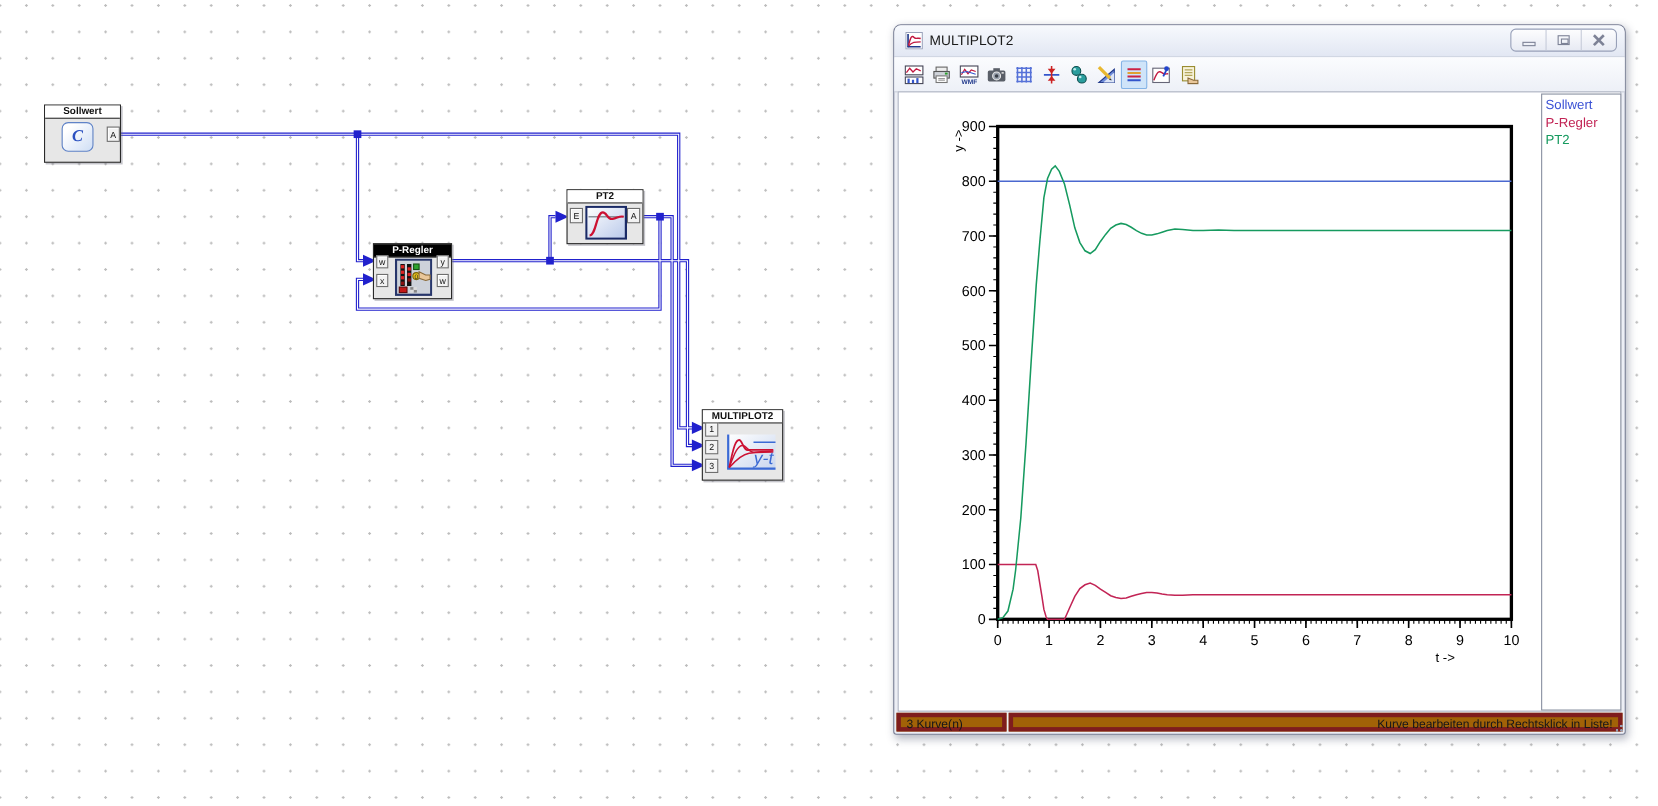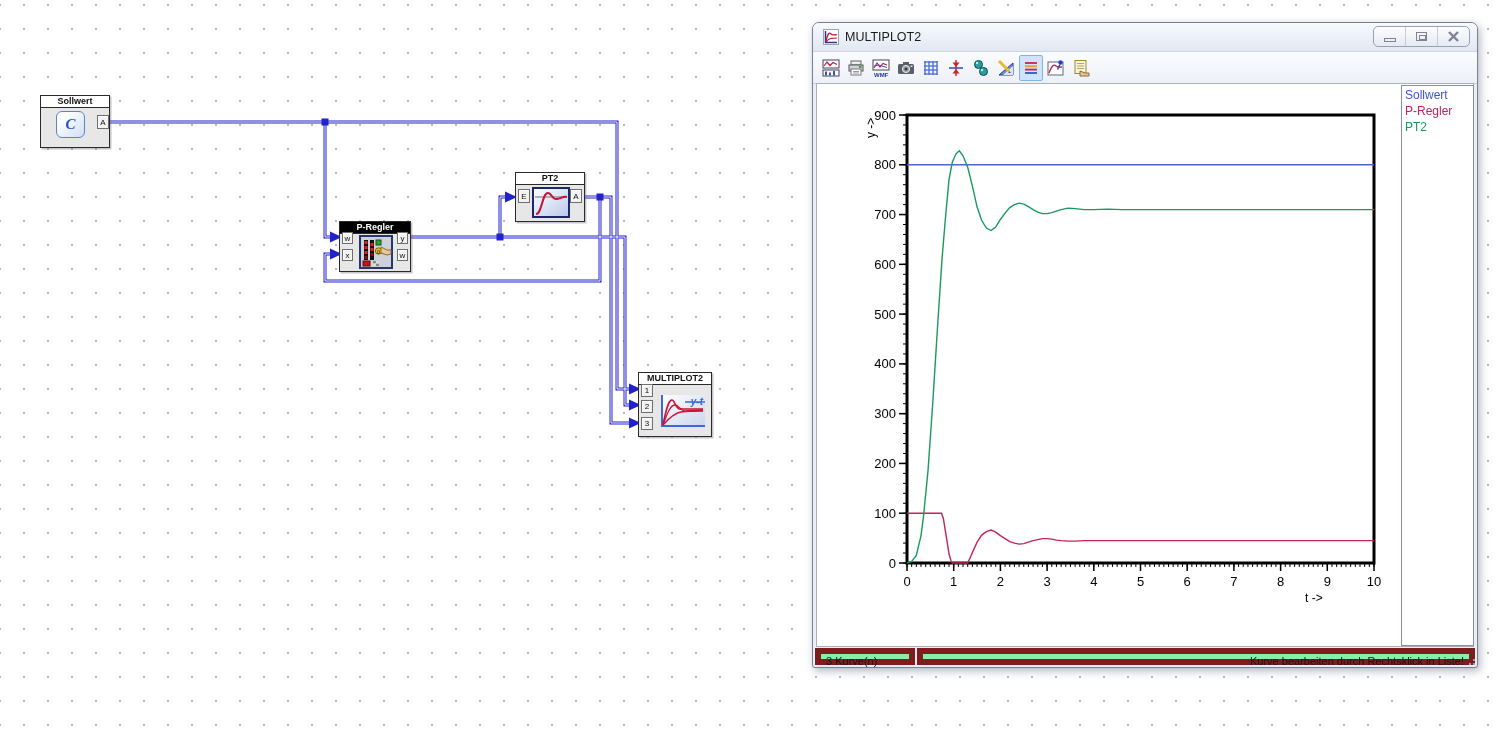--- a/index.html
+++ b/index.html
@@ -16,21 +16,21 @@
          box-shadow:1.5px 1.5px 0 rgba(110,110,125,.4);box-sizing:border-box;}
   .bhdr{height:11px;background:#fff;border-bottom:1px solid #2a2a2a;font-size:9px;font-weight:bold;
         text-align:center;line-height:11px;color:#111;overflow:hidden;}
   .bhdr.dark{background:#000;color:#fff;}
   .port{position:absolute;background:#f2f2f2;border:1px solid #6e6e6e;font-size:8px;
         text-align:center;color:#111;box-shadow:inset 1px 1px 0 #ffffff;box-sizing:border-box;z-index:3;}
   .cbtn{position:absolute;left:15px;top:15px;width:27px;height:25px;border:1px solid #5f83c8;border-radius:6px;
         background:linear-gradient(135deg,#ffffff 20%,#cfdef5);display:flex;align-items:center;justify-content:center;
         font-family:"Liberation Serif",serif;font-style:italic;font-weight:bold;font-size:15px;color:#2a50c0;}
   .icon-abs{position:absolute;}
-  .yt-label{position:absolute;right:4px;top:5px;font-size:10px;font-weight:bold;color:#3b6ad4;font-style:italic;}
+  .yt-label{position:absolute;right:4px;top:18px;font-size:16px;font-weight:normal;color:#3b6ad4;font-style:italic;}
   
   .window{position:absolute;left:812px;top:22px;width:666px;height:646px;z-index:5;
           background:#eceef5;border:1px solid #787e94;border-radius:7px 7px 3px 3px;
           box-shadow:2px 3px 8px rgba(40,50,80,.35);box-sizing:border-box;}
   .titlebar{height:28px;background:linear-gradient(#f7f9fd,#e2e7f3);border-radius:6px 6px 0 0;
             border-bottom:1px solid #cfd4e2;display:flex;align-items:center;position:relative;}
   .titlebar .ticon{margin:0 6px 0 10px;width:16px;height:16px;}
   .titletext{font-size:12.5px;color:#1a1a1a;}
   .winbtns{position:absolute;right:7px;top:3px;display:flex;border:1px solid #98a0b8;border-radius:5px;
            overflow:hidden;background:linear-gradient(#fdfdfe,#e7eaf3);}
@@ -44,21 +44,21 @@
   .tbtn{width:22px;height:24px;display:flex;align-items:center;justify-content:center;
         border:1px solid transparent;border-radius:2px;}
   .tbtn.active{background:#cfe4f9;border-color:#84b3e6;}
   .content{position:absolute;left:3px;right:3px;top:60px;bottom:20px;background:#fff;
            border:1px solid #aab0c0;box-sizing:border-box;}
   #plot{position:absolute;left:2px;top:2px;}
   .legend{position:absolute;left:588px;top:62px;width:73px;height:561px;border:1px solid #888fa0;
           background:#fff;font-size:12px;line-height:16px;padding:1px 0 0 3px;box-sizing:border-box;z-index:6;}
   .statusbar{position:absolute;left:2px;right:2px;bottom:2px;height:17px;display:flex;gap:2px;
              font-size:11px;color:#15151a;align-items:stretch;}
-  .scell{border:6px solid #7f1d1d;background:#86efac;padding:1px 5px;line-height:13px;box-sizing:border-box;}
+  .scell{border:4px solid #7f1d1d;background:#a16207;padding:1px 5px;line-height:13px;box-sizing:border-box;}
   .scell.left{width:100px;}
   .scell.main{flex:1;text-align:right;}
   .grip{position:absolute;right:0;bottom:0;width:12px;height:12px;
         background:radial-gradient(circle at 9px 9px,#9aa0b2 1px,transparent 1.4px),
                    radial-gradient(circle at 5px 9px,#9aa0b2 1px,transparent 1.4px),
                    radial-gradient(circle at 9px 5px,#9aa0b2 1px,transparent 1.4px);}
 </style>
 </head>
 <body>
 

